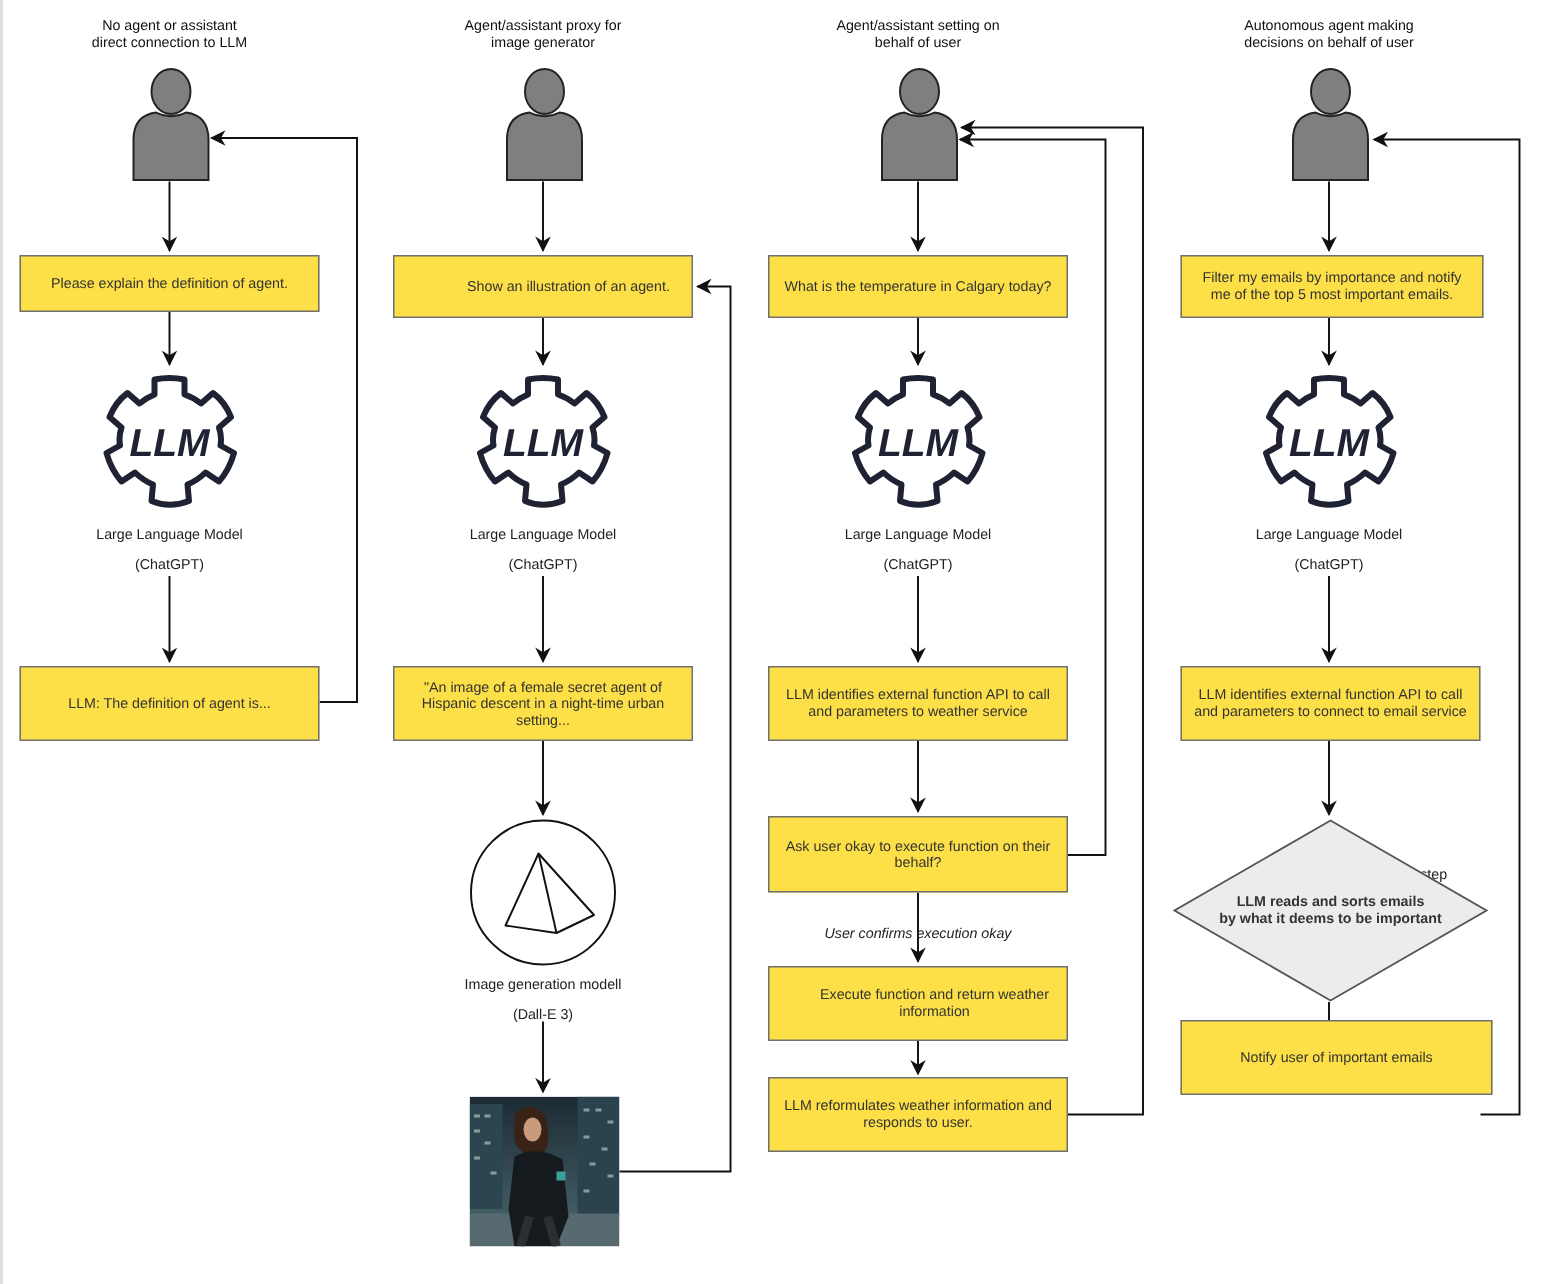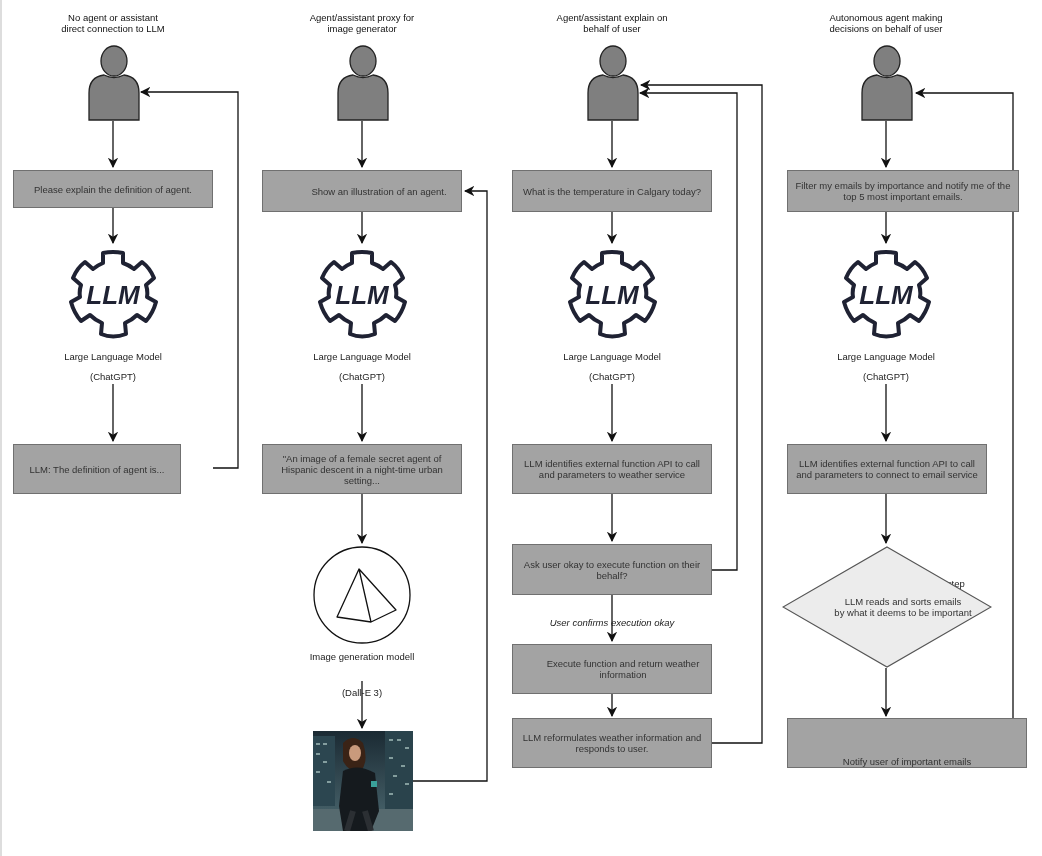--- a/index.html
+++ b/index.html
@@ -1,33 +1,33 @@
 <!DOCTYPE html>
 <html><head>
 <meta charset="utf-8">
 <style>
   html, body { margin: 0; padding: 0; background: #ffffff; }
   body { width: 1042px; height: 856px; position: relative; overflow: hidden;
          font-family: "Liberation Sans", sans-serif; color: #222; }
   .left-edge { position: absolute; left: 0; top: 0; width: 2px; height: 856px; background: #dddddd; }
   svg.wires { position: absolute; left: 0; top: 0; width: 1042px; height: 856px; }
   .col-title { position: absolute; width: 200px; text-align: center; font-size: 9.5px; line-height: 11px; color: #111; }
-  .box { position: absolute; background: #a3a3a3; border: 1.5px solid #707070; box-sizing: border-box;
+  .box { position: absolute; background: #fde047; border: 1.5px solid #707070; box-sizing: border-box;
          display: flex; align-items: center; justify-content: center; text-align: center;
          font-size: 9.5px; line-height: 11px; color: #333; padding: 0 6px; }
   .label { position: absolute; text-align: center; font-size: 9.5px; color: #222; white-space: nowrap; }
   .person { position: absolute; width: 54px; height: 76px; }
   .gear { position: absolute; width: 96px; height: 96px; }
   .gear-text { position: absolute; left: 0; top: 0; width: 96px; height: 96px; display: flex;
                align-items: center; justify-content: center; font-size: 26px; font-weight: bold; color: #1f2233; font-style: italic; }
   .gen-circle { position: absolute; width: 98px; height: 98px; }
   .agent-image { position: absolute; left: 313px; top: 731px; width: 100px; height: 100px; overflow: hidden; }
   .diamond-wrap { position: absolute; left: 782px; top: 546px; width: 210px; height: 122px; }
-  .diamond-text { position: absolute; left: 16px; top: 0; width: 210px; height: 122px; display: flex; flex-direction: column;
-                  align-items: center; justify-content: center; font-size: 9.5px; color: #333; gap: 0; }
+  .diamond-text { position: absolute; left: 0; top: 0; width: 210px; height: 122px; display: flex; flex-direction: column;
+                  align-items: center; justify-content: center; font-size: 9.5px; color: #333; gap: 0; font-weight: bold; }
 </style>
 </head>
 <body>
 
 <div class="left-edge"></div>
 
 <svg class="wires" viewBox="0 0 1042 856">
   <defs>
     <marker id="ah" viewBox="0 0 10 10" refX="9" refY="5" markerWidth="8" markerHeight="8" orient="auto-start-reverse">
       <path d="M0,0 L10,5 L0,10 L3,5 z" fill="#111"></path>
@@ -67,21 +67,21 @@
 
 <div class="col-title" style="left:13px; top:12px;">
   <div>No agent or assistant</div>
   <div>direct connection to LLM</div>
 </div>
 <div class="col-title" style="left:262px; top:12px;">
   <div>Agent/assistant proxy for</div>
   <div>image generator</div>
 </div>
 <div class="col-title" style="left:512px; top:12px;">
-  <div>Agent/assistant explain on</div>
+  <div>Agent/assistant setting on</div>
   <div>behalf of user</div>
 </div>
 <div class="col-title" style="left:786px; top:12px;">
   <div>Autonomous agent making</div>
   <div>decisions on behalf of user</div>
 </div>
 
 <svg class="person" style="left:87px; top:45px;" viewBox="0 0 54 76">
   <ellipse cx="27" cy="16" rx="13" ry="15" fill="#7f7f7f" stroke="#222" stroke-width="1.3"></ellipse>
   <path d="M2,75 V48 Q2,32 17,30 Q27,35 37,30 Q52,32 52,48 V75 Z" fill="#7f7f7f" stroke="#222" stroke-width="1.3"></path>
@@ -101,21 +101,21 @@
 
 <div class="box" style="left:13px; top:170px; width:200px; height:38px;">
   <span>Please explain the definition of agent.</span>
 </div>
 <div class="box" style="left:262px; top:170px; width:200px; height:42px;padding-left:40px;">
   <span>Show an illustration of an agent.</span>
 </div>
 <div class="box" style="left:512px; top:170px; width:200px; height:42px;">
   <span>What is the temperature in Calgary today?</span>
 </div>
-<div class="box" style="left:787px; top:170px; width:232px; height:42px;">
+<div class="box" style="left:787px; top:170px; width:202px; height:42px;">
   <span>Filter my emails by importance and notify me of the top 5 most important emails.</span>
 </div>
 
 <div class="gear" style="left:65px; top:247px;">
   <svg width="96" height="96" viewBox="0 0 96 96">
     <path d="M38,6 Q48,4 58,6 L58,16 Q64,18 69,22 L77,15 Q85,21 89,31 L81,38 Q83,44 82,50 L91,55 Q88,66 81,74 L72,68 Q67,73 60,76 L61,87 Q48,92 36,87 L37,76 Q30,73 25,68 L16,74 Q9,66 6,55 L15,50 Q14,44 16,38 L8,31 Q12,21 20,15 L28,22 Q33,18 38,16 Z" fill="#fff" stroke="#1f2233" stroke-width="4" stroke-linejoin="round"></path>
   </svg>
   <div class="gear-text">LLM</div>
 </div>
 <div class="gear" style="left:314px; top:247px;">
@@ -139,33 +139,33 @@
 
 <div class="label" style="left:13px; top:351px; width:200px;">Large Language Model</div>
 <div class="label" style="left:13px; top:371px; width:200px;">(ChatGPT)</div>
 <div class="label" style="left:262px; top:351px; width:200px;">Large Language Model</div>
 <div class="label" style="left:262px; top:371px; width:200px;">(ChatGPT)</div>
 <div class="label" style="left:512px; top:351px; width:200px;">Large Language Model</div>
 <div class="label" style="left:512px; top:371px; width:200px;">(ChatGPT)</div>
 <div class="label" style="left:786px; top:351px; width:200px;">Large Language Model</div>
 <div class="label" style="left:786px; top:371px; width:200px;">(ChatGPT)</div>
 
-<div class="box" style="left:13px; top:444px; width:168px; height:50px;">
+<div class="box" style="left:13px; top:444px; width:200px; height:50px;">
   <span>LLM: The definition of agent is...</span>
 </div>
 
 <div class="box" style="left:262px; top:444px; width:200px; height:50px;">
   <span>"An image of a female secret agent of Hispanic descent in a night-time urban setting...</span>
 </div>
 <svg class="gen-circle" style="left:313px; top:546px;" viewBox="0 0 98 98">
   <circle cx="49" cy="49" r="48" fill="#fff" stroke="#111" stroke-width="1.3"></circle>
   <path d="M46,23 L24,71 L58,76 L83,64 Z M46,23 L58,76" fill="none" stroke="#111" stroke-width="1.3" stroke-linejoin="round"></path>
 </svg>
 <div class="label" style="left:262px; top:651px; width:200px;">Image generation modell</div>
-<div class="label" style="left:262px; top:671px; width:200px;margin-top:16px;">(Dall-E 3)</div>
+<div class="label" style="left:262px; top:671px; width:200px;">(Dall-E 3)</div>
 <div class="agent-image">
   <svg width="100" height="100" viewBox="0 0 100 100">
     <defs>
       <linearGradient id="sky" x1="0" y1="0" x2="0" y2="1">
         <stop offset="0" stop-color="#1b2a33"></stop>
         <stop offset="1" stop-color="#4d6a72"></stop>
       </linearGradient>
     </defs>
     <rect width="100" height="100" fill="url(#sky)"></rect>
     <rect x="0" y="5" width="22" height="70" fill="#2c4650"></rect>
@@ -215,15 +215,15 @@
 <div class="label" style="left:897px; top:540px; width:80px;margin-top:38px;">decision step</div>
 <div class="diamond-wrap">
   <svg width="210" height="122" viewBox="0 0 210 122">
     <polygon points="105,1 209,61 105,121 1,61" fill="#ececec" stroke="#555" stroke-width="1.2"></polygon>
   </svg>
   <div class="diamond-text">
     <div>LLM reads and sorts emails</div>
     <div>by what it deems to be important</div>
   </div>
 </div>
-<div class="box" style="left:787px; top:718px; width:240px; height:50px;align-items:flex-end;">
+<div class="box" style="left:787px; top:680px; width:208px; height:50px;">
   <span>Notify user of important emails</span>
 </div>
 
 </body></html>

